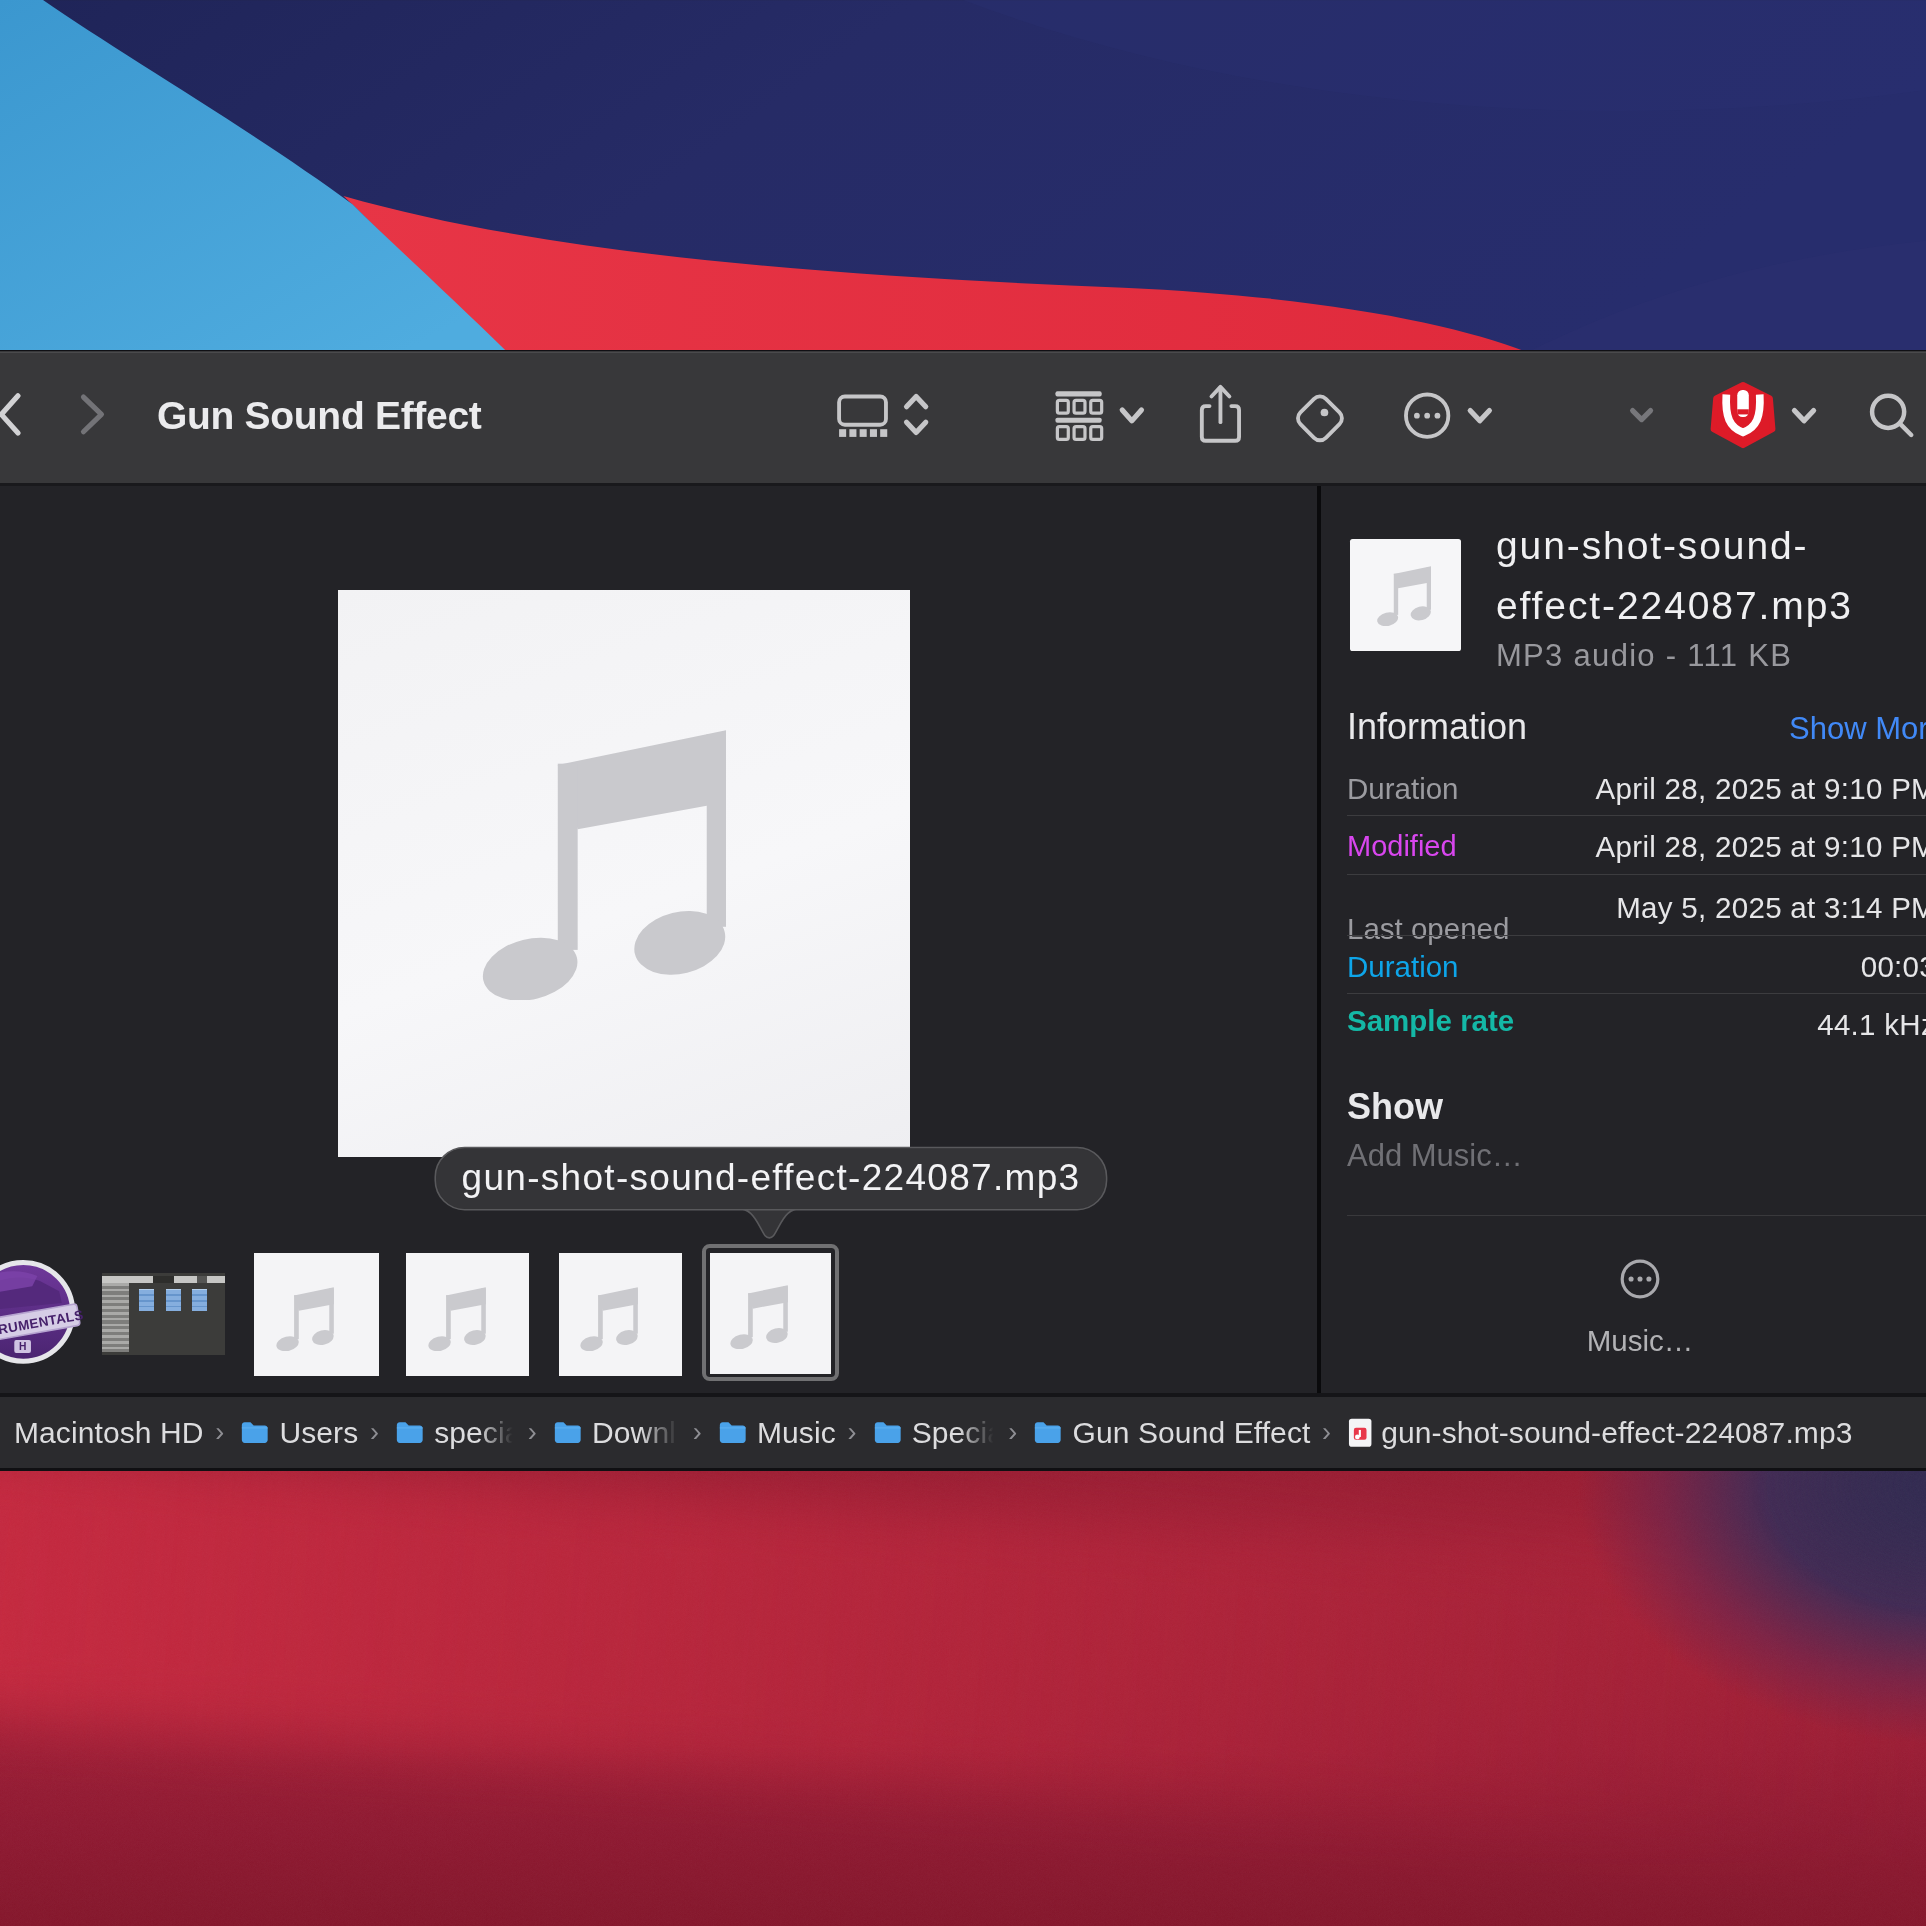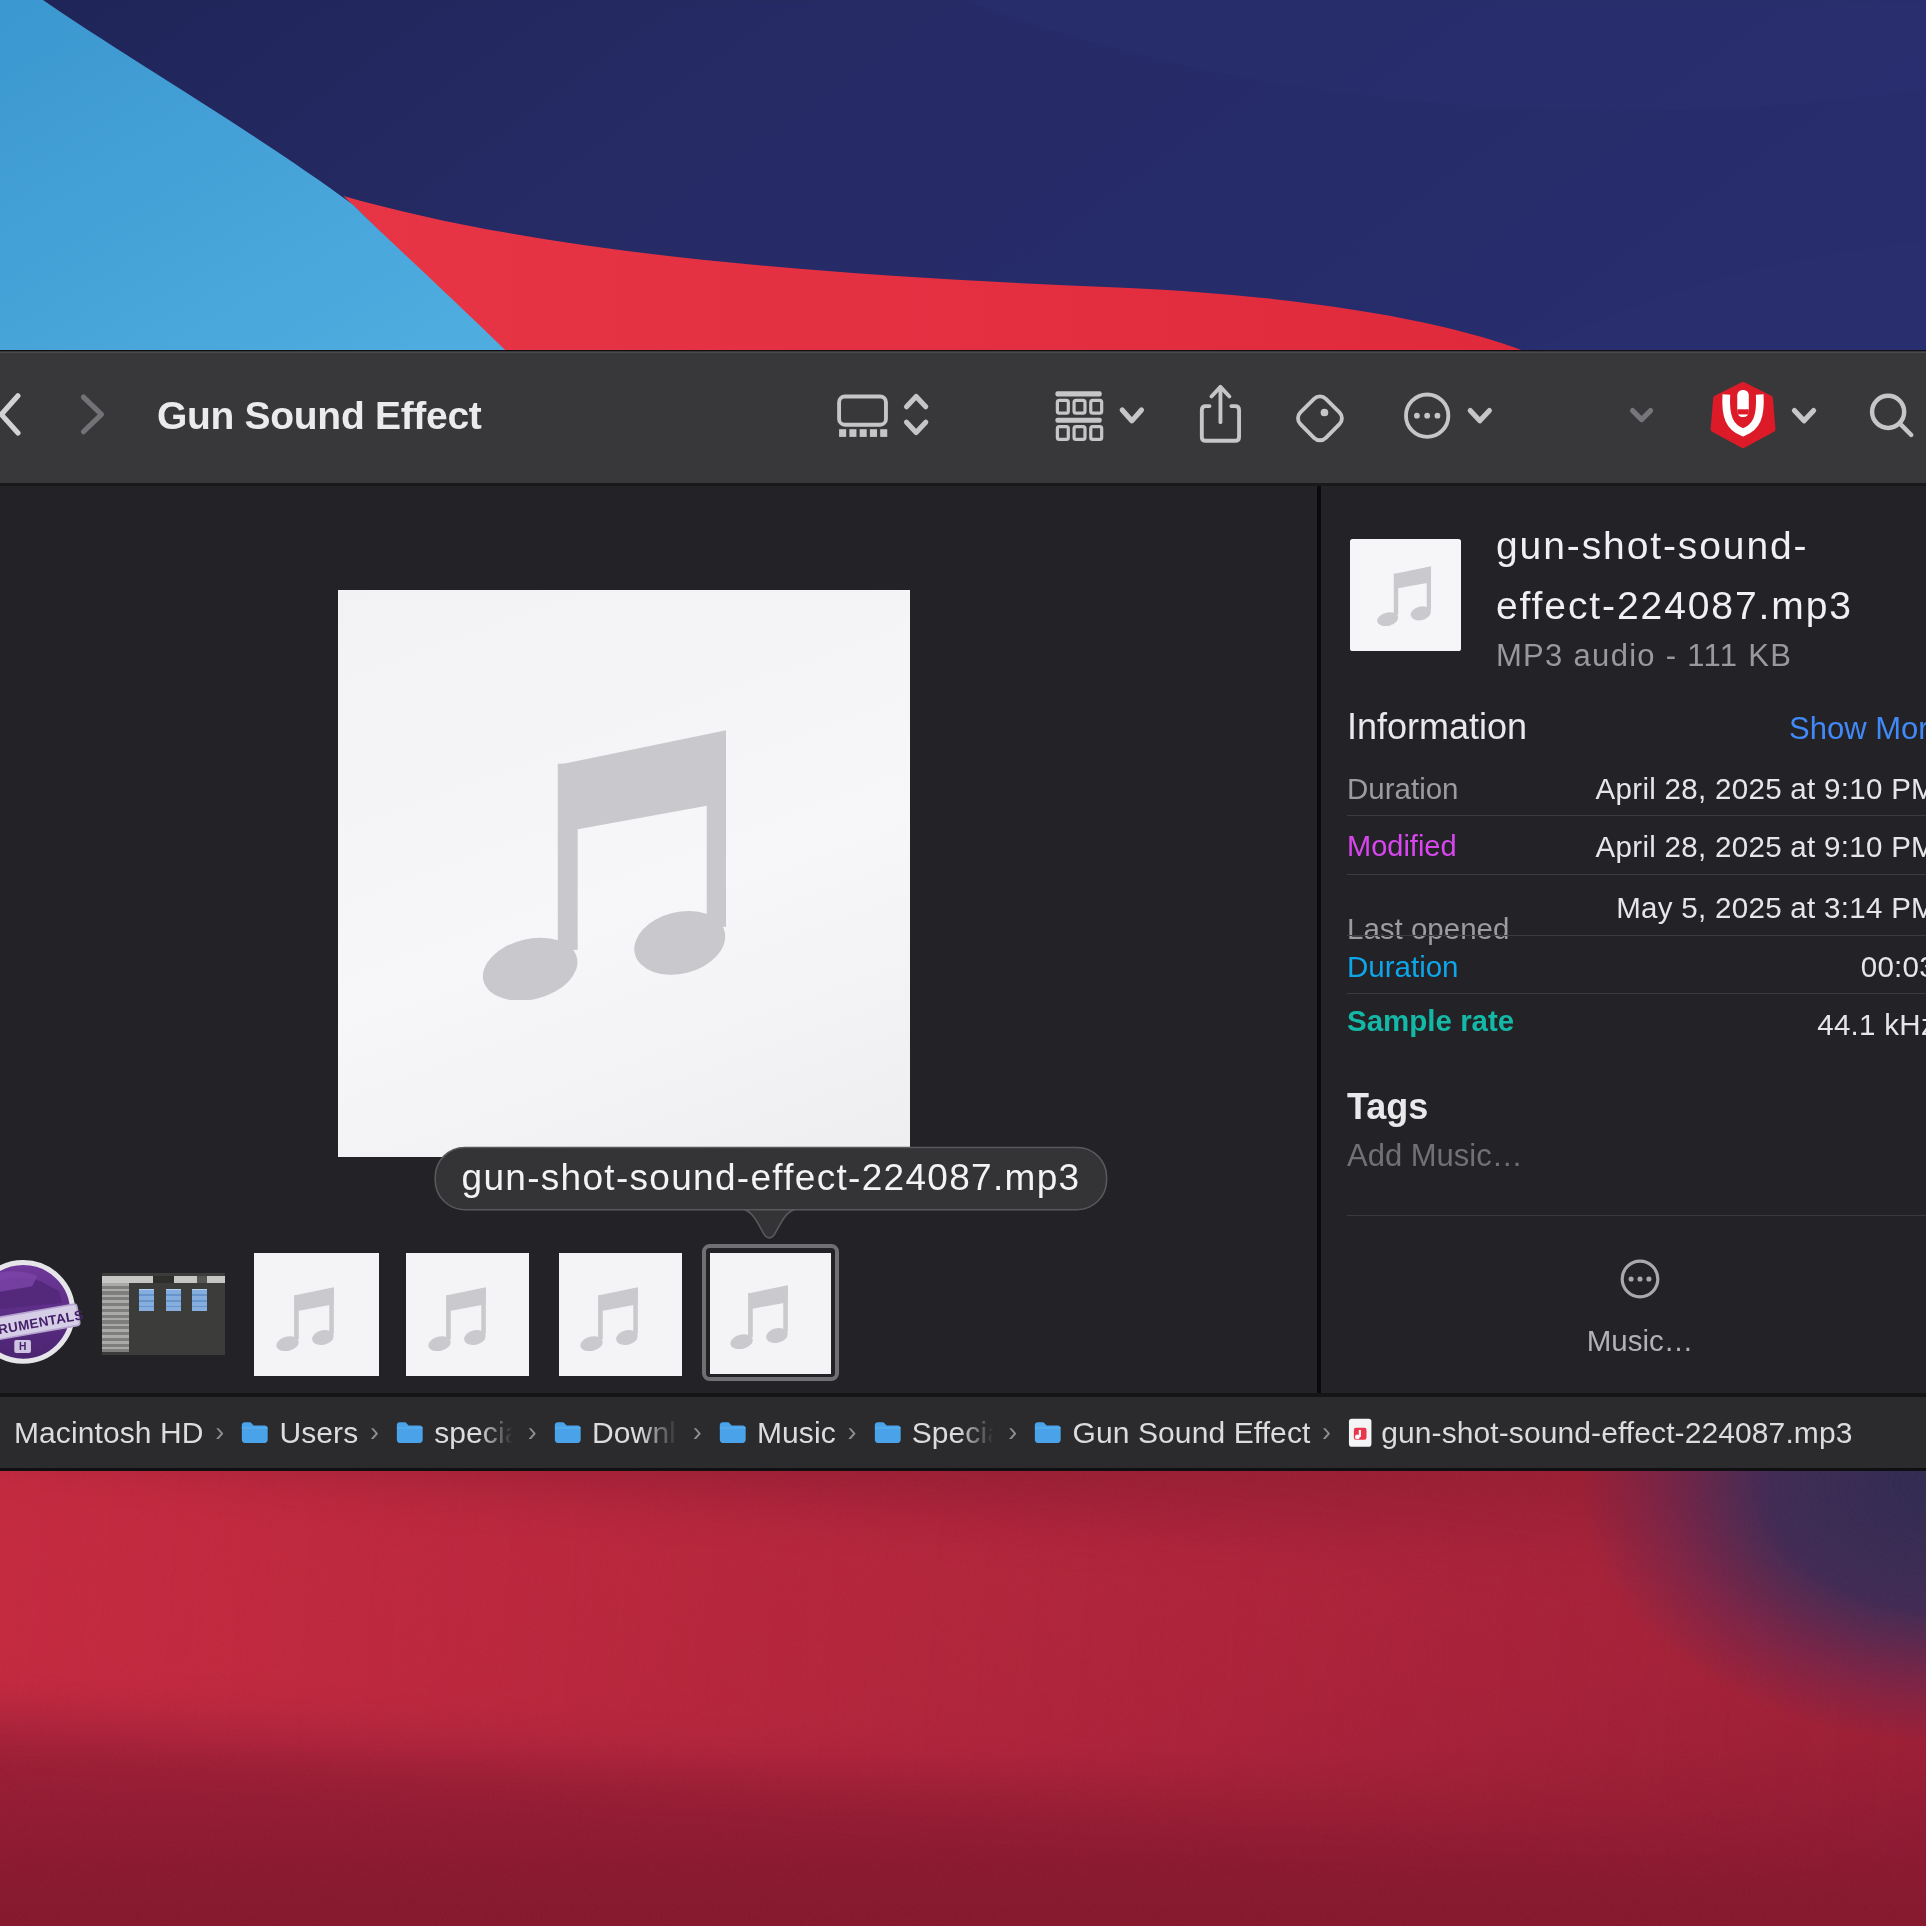--- a/index.html
+++ b/index.html
@@ -221,21 +221,21 @@
   <div class="abs" style="left:1347px;top:891px;width:589px;text-align:right;font-size:29.5px;color:#e6e6e8;white-space:nowrap;letter-spacing:0.3px;">May 5, 2025 at 3:14 PM</div>
   <div class="abs" style="left:1347px;top:935px;width:579px;height:1.3px;background:#3c3c3f;"></div>
 
   <div class="abs" style="left:1347px;top:950px;font-size:29.5px;color:#0ea5e9;">Duration</div>
   <div class="abs" style="left:1347px;top:950px;width:589px;text-align:right;font-size:29.5px;color:#e6e6e8;white-space:nowrap;letter-spacing:0.3px;">00:03</div>
   <div class="abs" style="left:1347px;top:993px;width:579px;height:1.3px;background:#3c3c3f;"></div>
 
   <div class="abs" style="left:1347px;top:1004px;font-size:29.5px;color:#14b8a6;font-weight:bold;">Sample rate</div>
   <div class="abs" style="left:1347px;top:1008px;width:589px;text-align:right;font-size:29.5px;color:#e6e6e8;white-space:nowrap;letter-spacing:0.3px;">44.1 kHz</div>
 
-  <div class="abs" style="left:1347px;top:1086px;font-size:36px;font-weight:700;color:#e9e9eb;">Tags</div>
+  <div class="abs" style="left:1347px;top:1086px;font-size:36px;font-weight:700;color:#e9e9eb;">Show</div>
   <div class="abs" style="left:1347px;top:1138px;font-size:31px;color:#707075;">Add Music…</div>
 
   <div class="abs" style="left:1347px;top:1215px;width:579px;height:1.3px;background:#39393c;"></div>
   <svg class="abs" style="left:1619px;top:1258px" width="42" height="42" viewBox="0 0 66 66">
     <circle cx="33" cy="33" r="28" fill="none" stroke="#a9a9ad" stroke-width="5"></circle>
     <circle cx="19" cy="33" r="4" fill="#a9a9ad"></circle>
     <circle cx="33" cy="33" r="4" fill="#a9a9ad"></circle>
     <circle cx="47" cy="33" r="4" fill="#a9a9ad"></circle>
   </svg>
   <div class="abs" style="left:1576px;top:1324px;width:128px;text-align:center;font-size:29.5px;color:#b2b2b5;">Music…</div>

